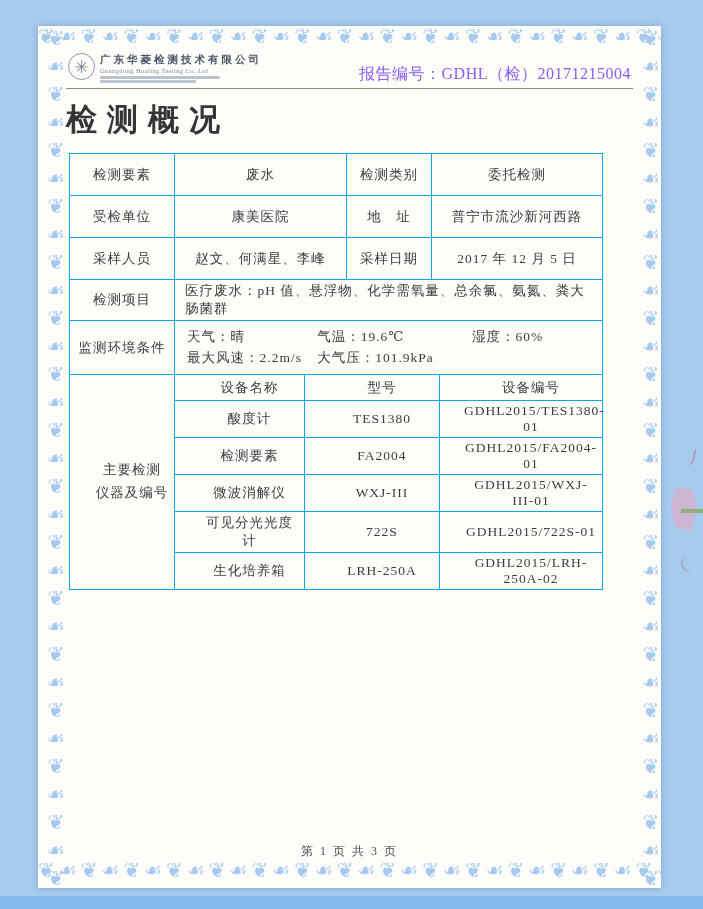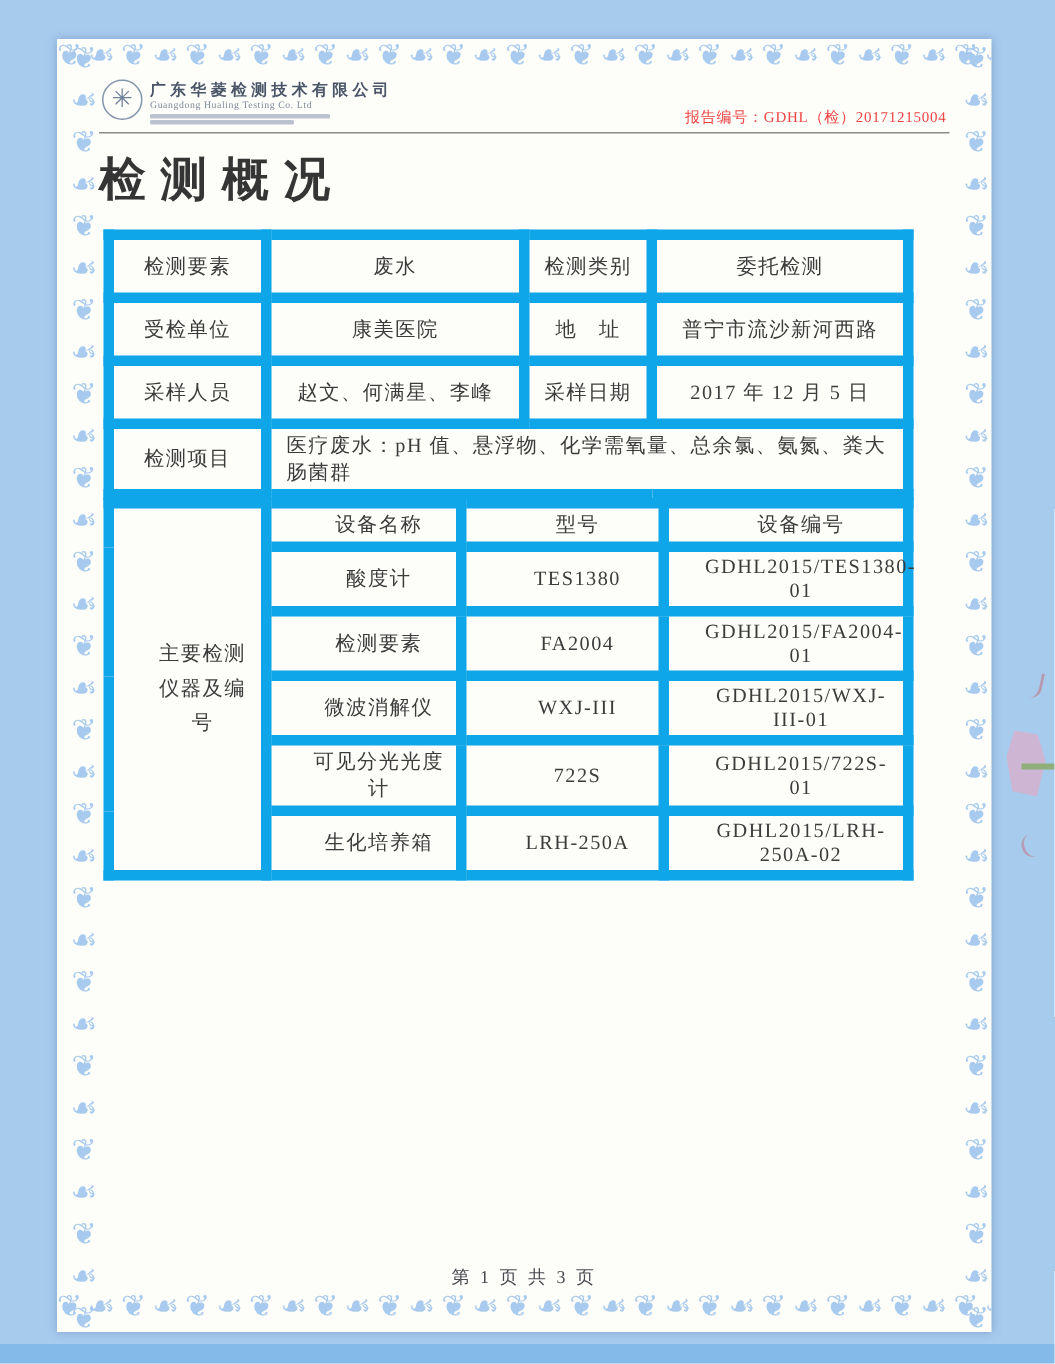--- a/index.html
+++ b/index.html
@@ -33,30 +33,30 @@
   .logo-circle { width:27px; height:27px; border:1.6px solid #7d8globala0; border-radius:50%; }
   .logo-circle { border:1.6px solid #8496ac; border-radius:50%; position:relative; }
   .logo-star { position:absolute; left:50%; top:50%; transform:translate(-50%,-52%);
     font-size:17px; color:#70829c; font-family:"DejaVu Sans",sans-serif; }
   .logo-text { display:flex; flex-direction:column;font-family:Liberation Serif, serif; }
   .logo-cn { font-size:10.5px; letter-spacing:3px; color:#4a5668; font-weight:bold; }
   .logo-en { font-size:6.5px; color:#7c8798; letter-spacing:.4px; }
   .logo-bar { height:3px; width:120px; background:#b9c2ce; margin-top:1.5px;
     border-radius:1px; }
   .logo-bar.b2 { width:96px; }
-  .report-no { position:absolute; right:2px; bottom:3px; font-size:10px;
-    color:#ef4444; letter-spacing:.5px;margin-top:24px; }
+  .report-no { position:absolute; right:2px; bottom:3px; font-size:16px;
+    color:#8b5cf6; letter-spacing:.5px;margin-top:24px; }
 
   .doc-title { margin-top:10px; text-align:left; font-size:31px; font-weight:bold;
     color:#353535; letter-spacing:10px; }
 
   
   table { border-collapse:collapse; table-layout:fixed; margin-left:3px;
     width:533px; }
-  td { border:7px solid #0ea5e9; font-size:13.5px; color:#3c3c3c;
+  td { border:1px solid #0ea5e9; font-size:13.5px; color:#3c3c3c;
     text-align:center; vertical-align:middle; padding:2px 4px; letter-spacing:1px; }
   .tbl-top { margin-top:12px; }
   .tbl-equip { margin-top:-1px; }
   .r-std td { height:42px; }
   .r-proj td { height:40px; }
   .r-env td { height:54px; }
   .tbl-equip td { height:26px;padding-left:24px; }
   td.left { text-align:left; padding-left:10px; }
   .env-grid { display:grid; grid-template-columns:1.05fr 1.25fr 1fr;
     row-gap:3px; text-align:left; padding:0 2px; }
@@ -130,20 +130,33 @@
       </tr>
       <tr class="r-std">
         <td>采样人员</td>
         <td>赵文、何满星、李峰</td>
         <td>采样日期</td>
         <td>2017 年 12 月 5 日</td>
       </tr>
       <tr class="r-proj">
         <td>检测项目</td>
         <td colspan="3" class="left">医疗废水：pH 值、悬浮物、化学需氧量、总余氯、氨氮、粪大肠菌群</td>
+      </tr>
+      <tr class="r-env">
+        <td>监测环境条件</td>
+        <td colspan="3" class="left">
+          <div class="env-grid">
+            <span>天气：晴</span>
+            <span>气温：19.6℃</span>
+            <span>湿度：60%</span>
+            <span>最大风速：2.2m/s</span>
+            <span>大气压：101.9kPa</span>
+            <span></span>
+          </div>
+        </td>
       </tr>
     </tbody>
       </table>
 
     <table class="tbl-equip">
       <colgroup>
           <col style="width:105px">
           <col style="width:130px">
           <col style="width:135px">
           <col style="width:163px">

